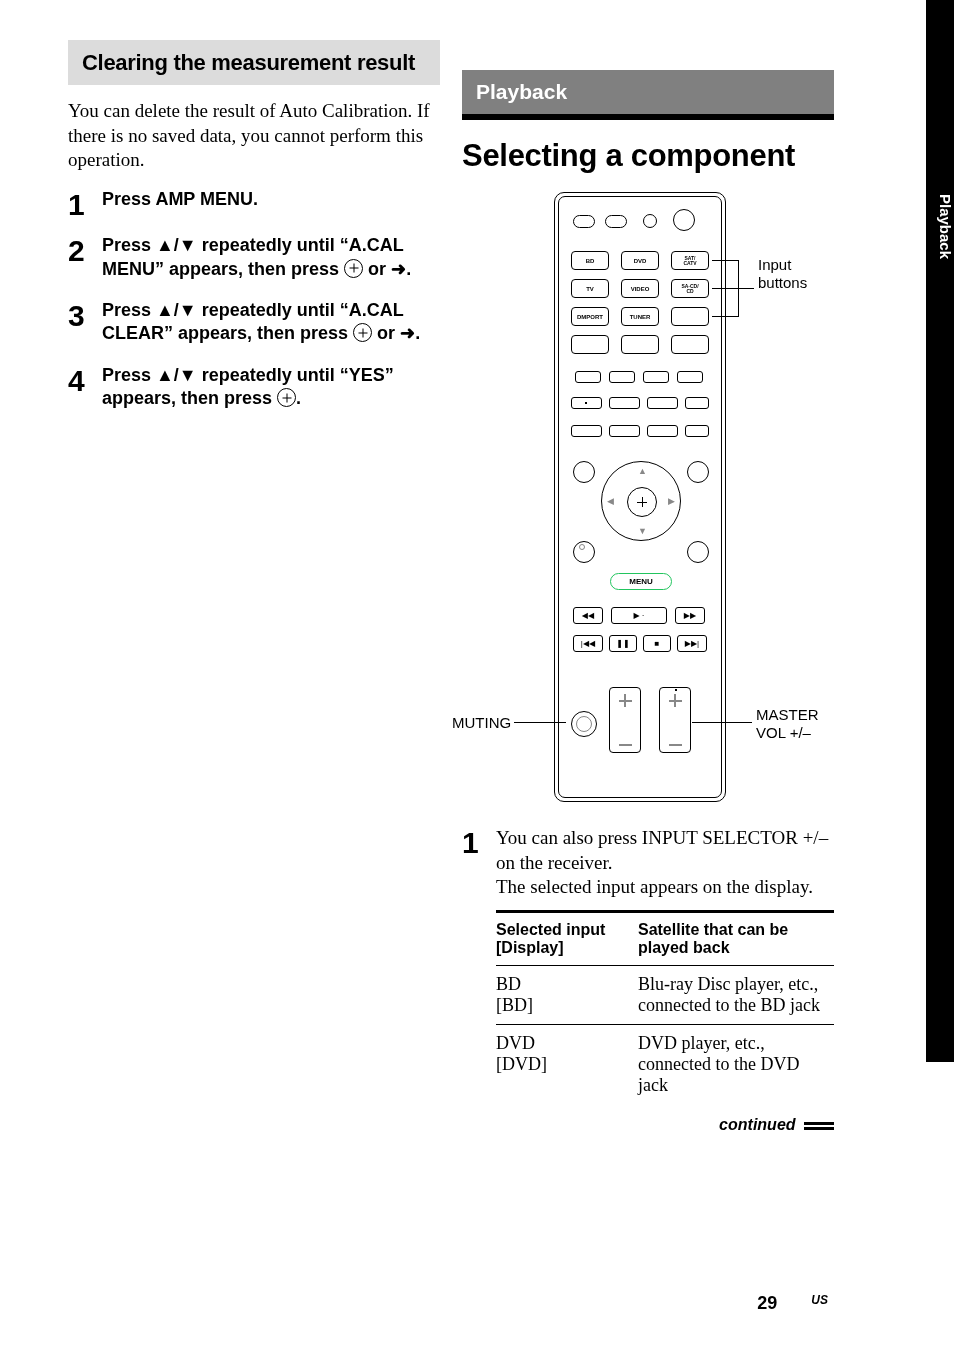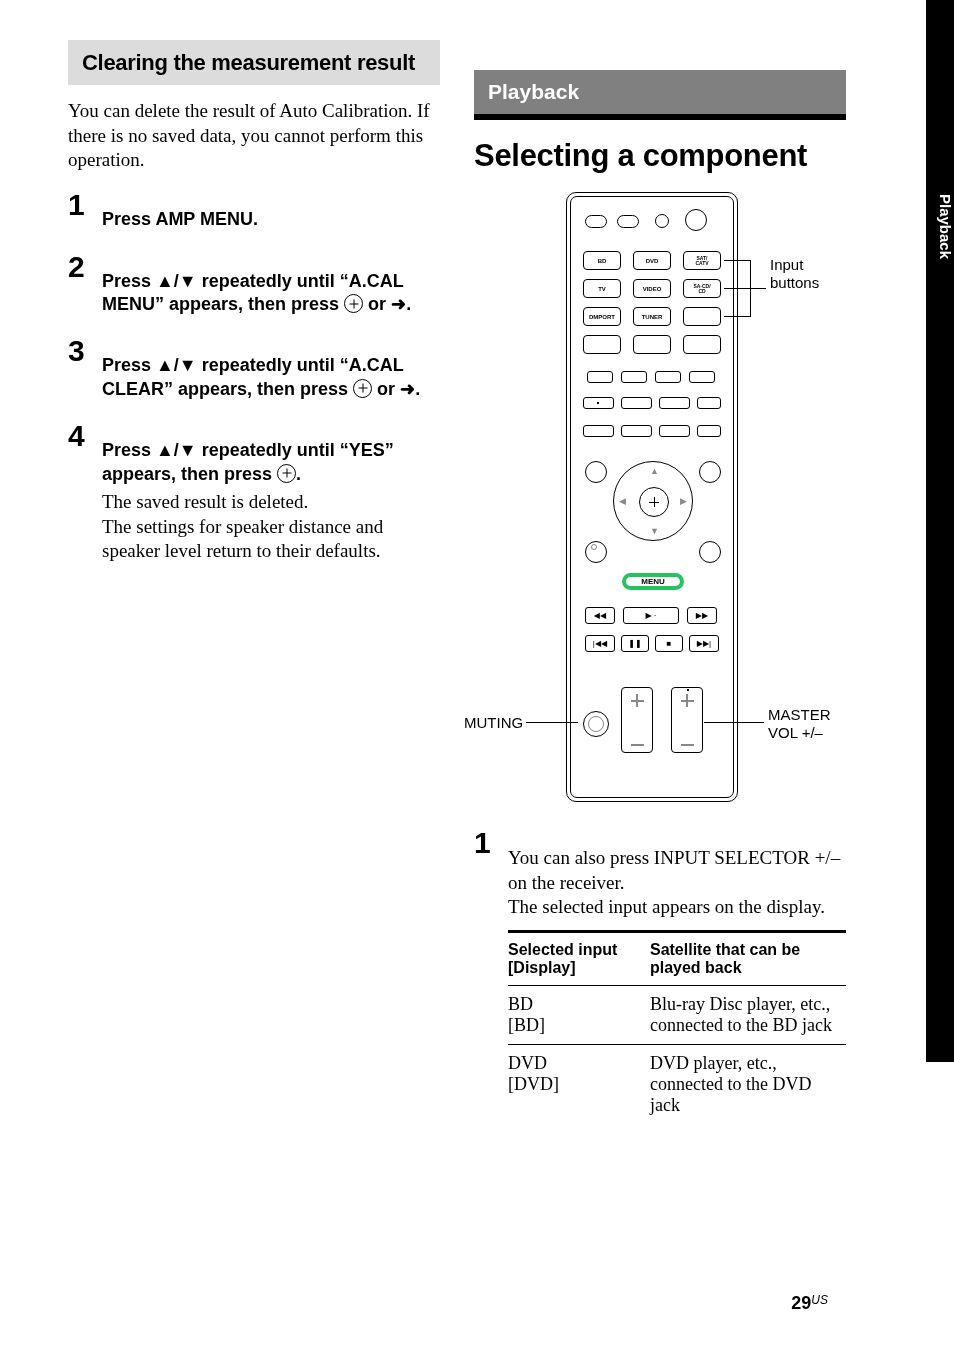--- a/index.html
+++ b/index.html
@@ -34,21 +34,21 @@
     color: #fff;
     font-family: Arial, Helvetica, sans-serif;
     font-weight: bold;
     font-size: 15px;
     writing-mode: vertical-rl;
     text-align: left;
     padding-top: 2px;
   }
   .columns {
     display: flex;
-    gap: 34px;
+    gap: 22px;
   }
   .col { width: 372px; }
   
   .subhead-box {
     background: #dcdcdc;
     padding: 10px 14px 10px 14px;
     margin-bottom: 14px;
   }
   .subhead-box h3 {
     font-family: Arial, Helvetica, sans-serif;
@@ -68,21 +68,21 @@
   .stepnum {
     font-family: Arial, Helvetica, sans-serif;
     font-weight: 900;
     font-size: 30px;
     font-stretch: condensed;
     width: 34px;
     flex-shrink: 0;
     line-height: 1;
     padding-top: 2px;
   }
-  .stepbody { flex: 1; margin-top: 20px; }
+  .stepbody { flex: 1; }
   .stepbold {
     font-family: Arial, Helvetica, sans-serif;
     font-weight: bold;
     font-size: 18px;
     line-height: 1.3;
     margin-bottom: 4px;
   }
   .stepnote {
     font-size: 19px;
     line-height: 1.3;
@@ -154,21 +154,21 @@
   .thin-btn { height:12px; border:1px solid #000; border-radius:3px; background:#fff;}
   .thin-btn.sm { width:26px; }
   .thin-btn.md { width:31px; }
   .rnd-btn { width:22px; height:22px; border:1px solid #000; border-radius:50%; }
   .nav-ring { width:80px; height:80px; border:1.2px solid #000; border-radius:50%; }
   .nav-center { width:30px; height:30px; border:1px solid #000; border-radius:50%; left:25px; top:25px; position:absolute; display:flex; align-items:center; justify-content:center;}
   .nav-center::before, .nav-center::after { content:""; position:absolute; background:#000;}
   .nav-center::before { width:10px; height:1px;}
   .nav-center::after { width:1px; height:10px;}
   .nav-arrow { position:absolute; font-size:9px; color:#888;}
-  .menu-btn { width:62px; height:17px; border:4px solid #22c55e; border-radius:9px; font-family:Arial; font-size:8px; font-weight:bold; display:flex; align-items:center; justify-content:center;}
+  .menu-btn { width:62px; height:17px; border:1px solid #22c55e; border-radius:9px; font-family:Arial; font-size:8px; font-weight:bold; display:flex; align-items:center; justify-content:center;}
   .rect-btn { width:30px; height:17px; border:1px solid #000; border-radius:3px; display:flex; align-items:center; justify-content:center; font-size:8px; font-family:Arial; }
   .rect-btn.wide { width:56px; }
   .toggle-col { width:32px; height:66px; border:1px solid #000; border-radius:4px; display:flex; flex-direction:column; align-items:center; justify-content:space-between; padding:6px 0;}
   .plus::before, .plus::after { content:""; position:absolute; background:#888;}
   .plus { position:relative; width:13px; height:13px;}
   .plus::before { width:13px; height:2px; top:5.5px; left:0;}
   .plus::after { width:2px; height:13px; left:5.5px; top:0;}
   .minus { width:13px; height:2px; background:#888;}
   .muting-btn { width:26px; height:26px; border:1px solid #000; border-radius:50%; position:relative; display:flex; align-items:center; justify-content:center;}
   .muting-btn::before{ content:""; width:14px; height:14px; border:1px solid #888; border-radius:50%;}
@@ -184,21 +184,21 @@
   }
   table.inputs td {
     font-size:18px; padding:8px 6px 8px 0; vertical-align:top;
     border-top:1px solid #000;
   }
   table.inputs tr.last td { border-bottom:1px solid #000;}
   .continued-wrap { text-align:right; margin-top:12px; font-family:Arial; font-style:italic; font-weight:bold; font-size:16px;}
   .cont-bars { display:inline-block; vertical-align:middle; margin-left:4px;}
   .cont-bars span { display:block; width:30px; height:3px; background:#000; margin:2px 0;}
   .footer { position:absolute; right:30px; bottom:6px; font-family:Arial; font-size:18px; font-weight:bold;}
-  .footer .sup { font-size:12px; font-style:italic; font-weight:normal; vertical-align:top;}
+  .footer .sup { font-size:12px; font-style:italic; font-weight:bold; vertical-align:top;margin-left:34px;}
 </style>
 </head>
 <body>
 
 <div class="black-strip"></div>
 <div class="side-tab">Playback</div>
 
 <div class="page">
   <div class="columns">
 
@@ -230,22 +230,20 @@
               <span>Press </span><span class="arrow-sym">▲/▼</span><span> repeatedly until “A.CAL CLEAR” appears, then press </span><span class="enter-circle"></span><span> or </span><span class="arrow-sym">➜</span><span>.</span>
             </div>
           </div>
         </li>
         <li>
           <div class="stepnum">4</div>
           <div class="stepbody">
             <div class="stepbold">
               <span>Press </span><span class="arrow-sym">▲/▼</span><span> repeatedly until “YES” appears, then press </span><span class="enter-circle"></span><span>.</span>
             </div>
-            <div class="stepnote" style="white-space:pre-line">The saved result is deleted.
-The settings for speaker distance and speaker level return to their defaults.</div>
           </div>
         </li>
       </ol>
     </div>
 
     <div class="col">
       <div class="section-band">Playback</div>
       <div class="black-rule"></div>
       <h1 class="h1">Selecting a component</h1>
 
@@ -358,20 +356,24 @@
                 <td>Blu-ray Disc player, etc., connected to the BD jack</td>
               </tr>
               <tr>
                 <td style="white-space:pre-line">DVD
 [DVD]</td>
                 <td>DVD player, etc., connected to the DVD jack</td>
               </tr>
             </tbody>
               </table>
 
+            <div class="continued-wrap">
+              <span>continued</span>
+              <span class="cont-bars"><span></span><span></span></span>
+            </div>
           </div>
         </li>
       </ol>
     </div>
   </div>
 
   <div class="footer">
     <span>29</span><span class="sup">US</span>
   </div>
 </div>

